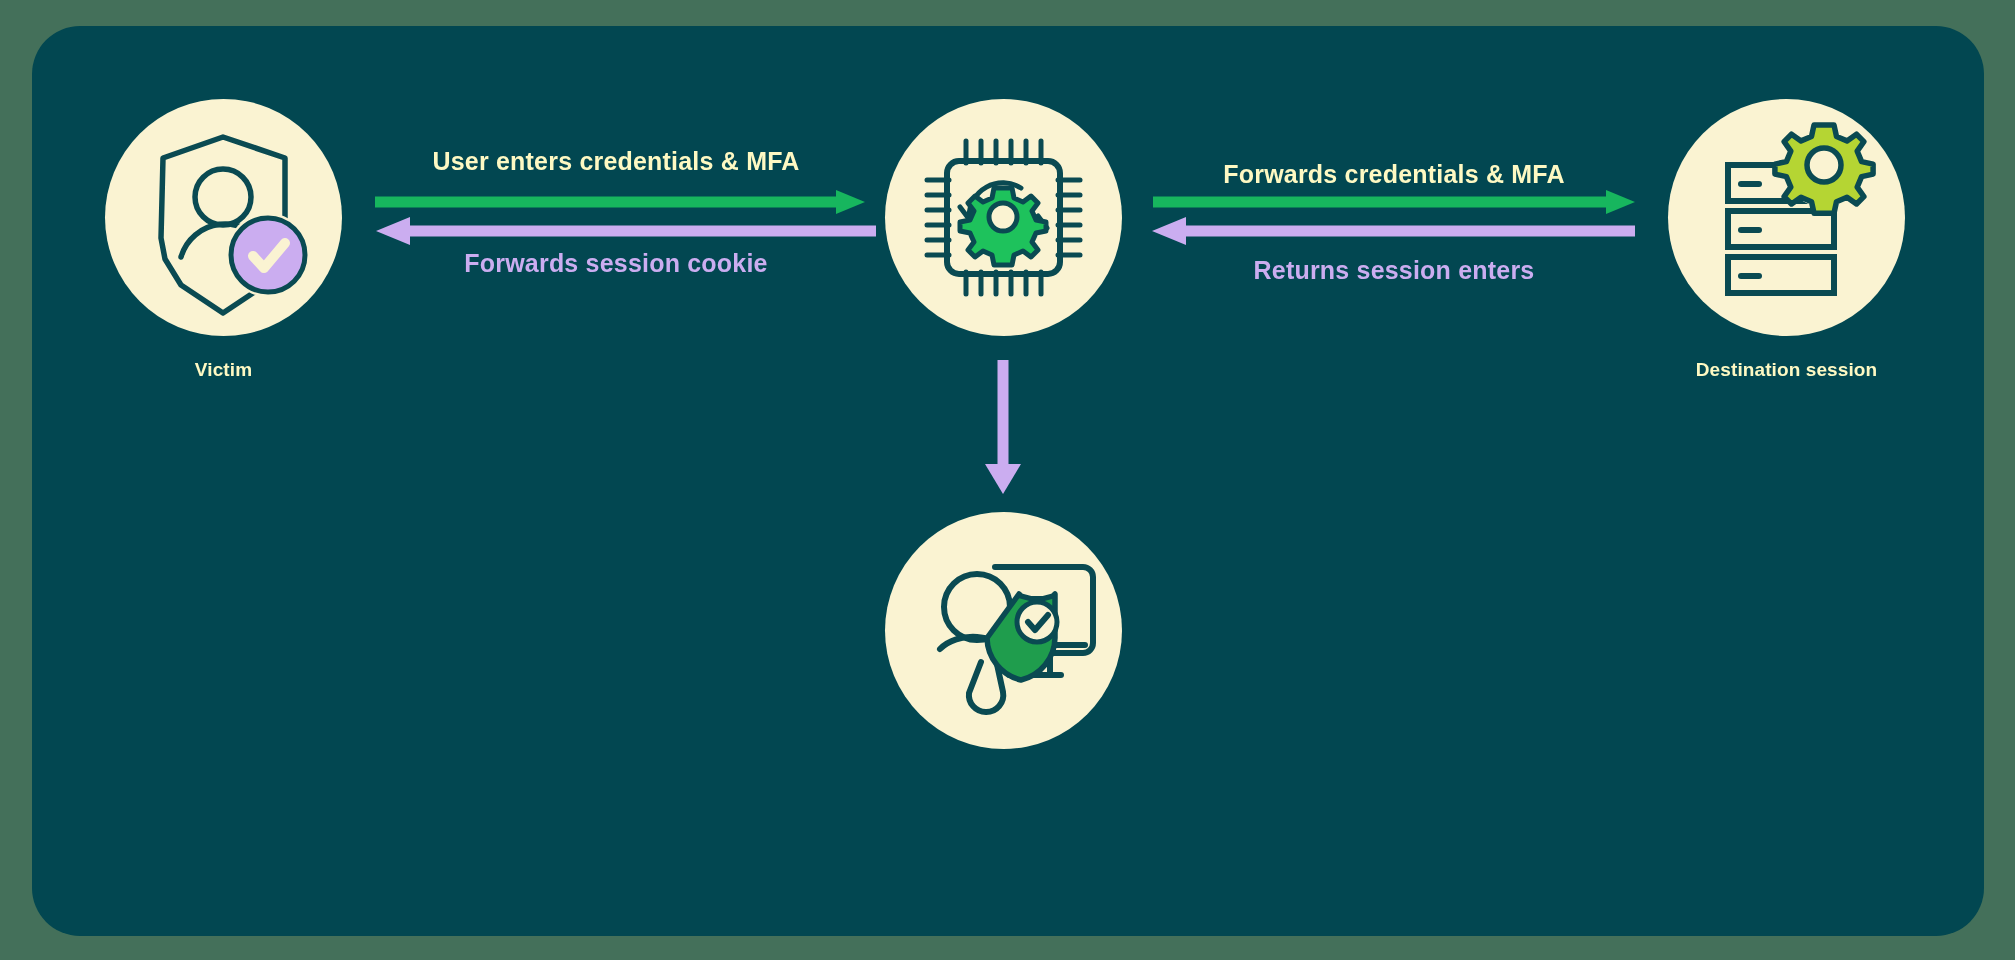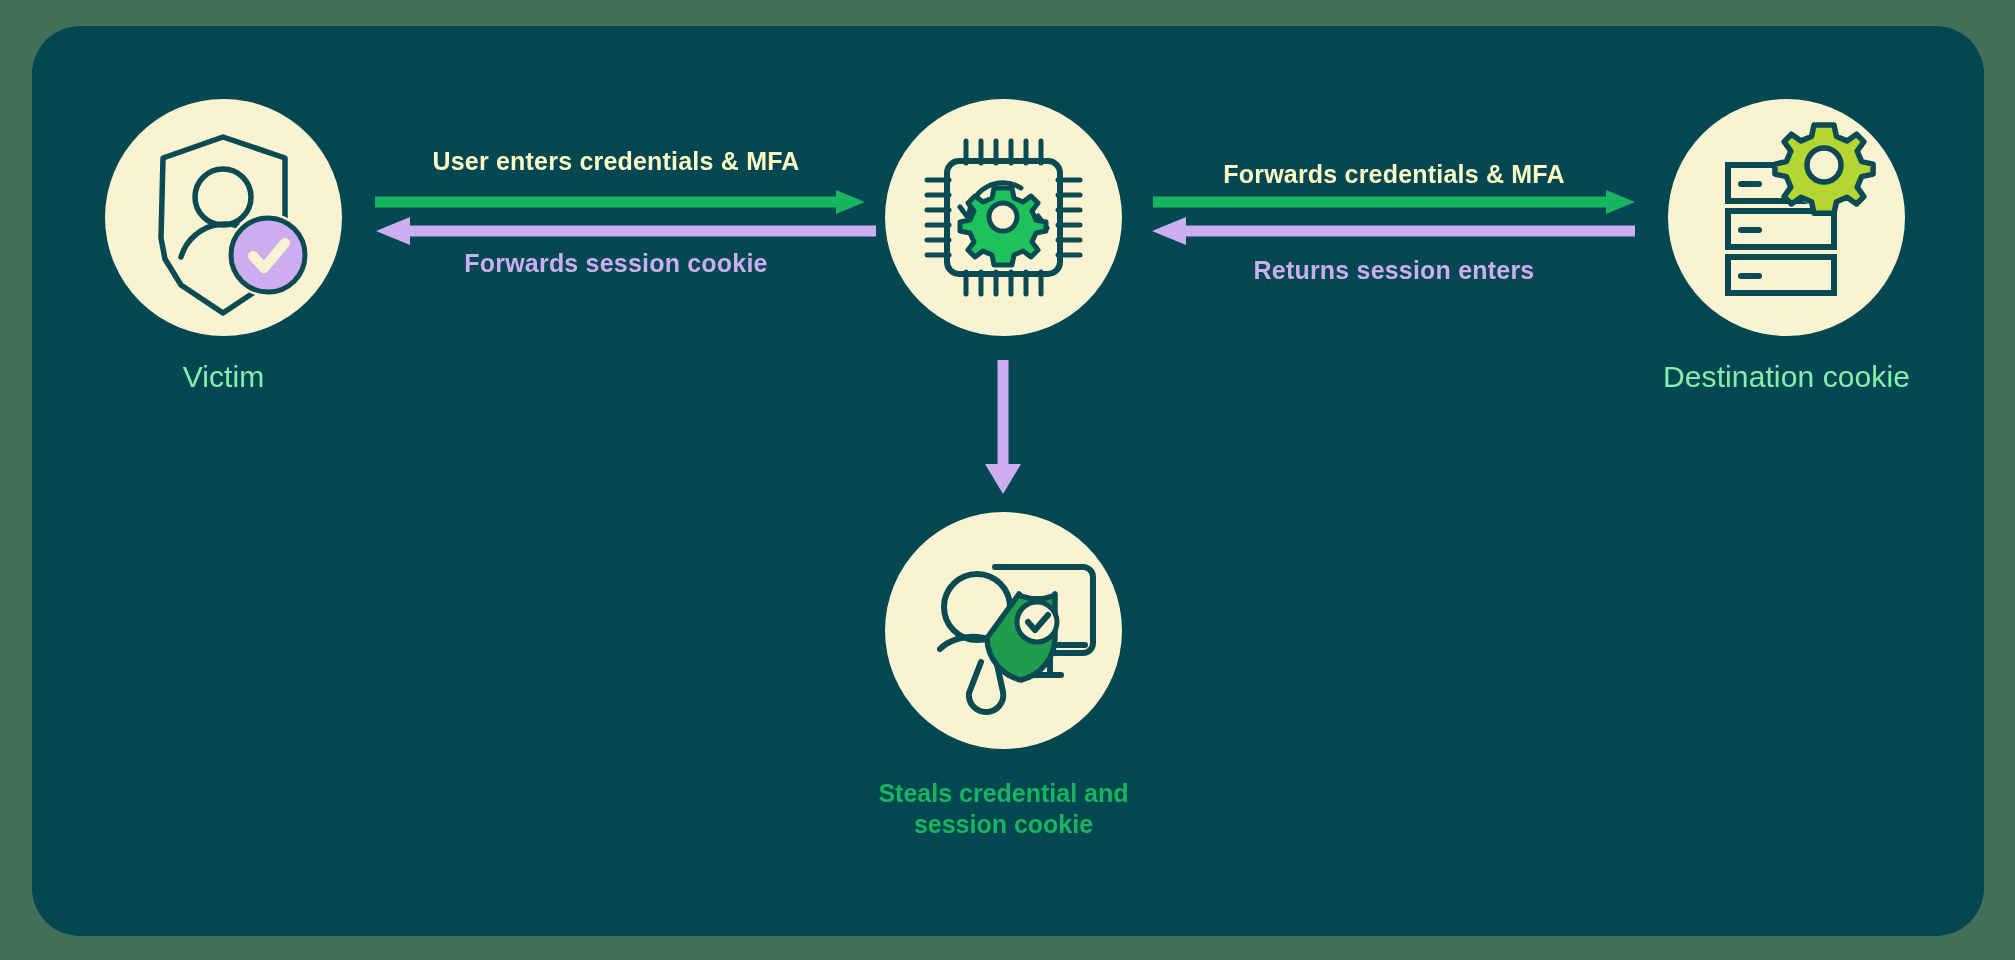--- a/index.html
+++ b/index.html
@@ -44,23 +44,23 @@
   .circle svg { display: block; }
 
   .caption {
     position: absolute;
     text-align: center;
     font-weight: bold;
     line-height: 1.25;
     white-space: nowrap;
   }
   .caption .title {
-    color: #86efac;
-    font-size: 30px;
-    font-weight: normal;
+    color: #fef9c3;
+    font-size: 19px;
+    font-weight: bold;
     letter-spacing: .1px;
   }
   .caption .sub {
     color: #17b65e;
     font-size: 25px;
     font-weight: bold;
     white-space: normal;
   }
 
   
@@ -174,21 +174,21 @@
         <path d="M156 26
                  l10 0 l2.5 11.5 l10.5 4.4 l9.5 -6.7 l7.4 7.4 l-6.7 9.5 l4.4 10.5 l11.5 2.5
                  l0 10 l-11.5 2.5 l-4.4 10.5 l6.7 9.5 l-7.4 7.4 l-9.5 -6.7 l-10.5 4.4
                  l-2.5 11.5 l-10 0 l-10 0 l-2.5 -11.5 l-10.5 -4.4 l-9.5 6.7 l-7.4 -7.4
                  l6.7 -9.5 l-4.4 -10.5 l-11.5 -2.5 l0 -10 l11.5 -2.5 l4.4 -10.5 l-6.7 -9.5
                  l7.4 -7.4 l9.5 6.7 l10.5 -4.4 l2.5 -11.5 z" fill="#b5d533" stroke="#0a4a52" stroke-width="5.5" stroke-linejoin="round"></path>
         <circle cx="156" cy="66" r="17" fill="#faf3d2" stroke="#0a4a52" stroke-width="5.5"></circle>
       </svg>
     </div>
     <div class="caption" style="left:1618px; top:358px; width:337px;">
-      <div class="title">Destination cookie</div>
+      <div class="title">Destination session</div>
     </div>
   </div>
 
   <div class="node">
     <div class="circle" style="left:885px; top:512px; width:237px; height:237px;">
       <svg width="237" height="237" viewBox="0 0 237 237">
 
         <path d="M110 55 L198 55 a10 10 0 0 1 10 10 L208 131 a10 10 0 0 1 -10 10 L110 141" fill="none" stroke="#0a4a52" stroke-width="6" stroke-linecap="round"></path>
         <line x1="110" y1="133" x2="200" y2="133" stroke="#0a4a52" stroke-width="6" stroke-linecap="round"></line>
 
@@ -200,21 +200,20 @@
 
         <path d="M55 137 a40 28 0 0 1 70 5" fill="none" stroke="#0a4a52" stroke-width="6" stroke-linecap="round"></path>
         <path d="M110 143 L118 180 a17 17 0 0 1 -17 20 a17 17 0 0 1 -17 -19 L96 150" fill="none" stroke="#0a4a52" stroke-width="6" stroke-linecap="round" stroke-linejoin="round"></path>
 
         <path d="M155 66 l2 2 a36 26 0 0 0 32 0 l2 -2 l0 44 a44 44 0 0 1 -34 42 a44 44 0 0 1 -34 -42 Z" transform="translate(-21,16) scale(1.0)" fill="#1f9d4d" stroke="#0a4a52" stroke-width="5.5" stroke-linejoin="round"></path>
         <circle cx="152" cy="110" r="20" fill="#faf3d2" stroke="#0a4a52" stroke-width="5"></circle>
         <path d="M143 110 l7 8 l13 -15" fill="none" stroke="#0a4a52" stroke-width="6" stroke-linecap="round" stroke-linejoin="round"></path>
       </svg>
     </div>
     <div class="caption" style="left:830px; top:775px; width:347px;">
-      <div class="sub" style="margin-top:3px;">Steals credential and session cookie</div>
     </div>
   </div>
 
   <div class="flow">
 
     <div class="flow-label label-green" style="left:375px; top:147px; width:482px;">User enters credentials &amp; MFA</div>
 
     <svg class="arrow-svg" style="left:370px; top:190px;" width="500" height="30">
       <line x1="5" y1="12" x2="470" y2="12" stroke="#17b65e" stroke-width="11"></line>
       <path d="M466 0 L495 12 L466 24 Z" fill="#17b65e"></path>

